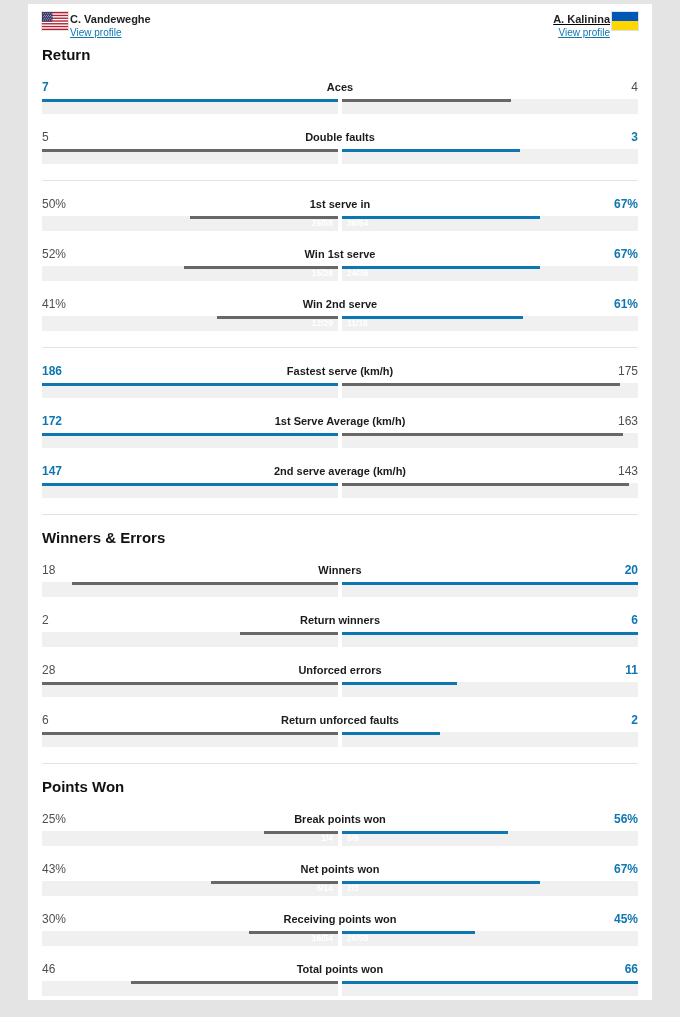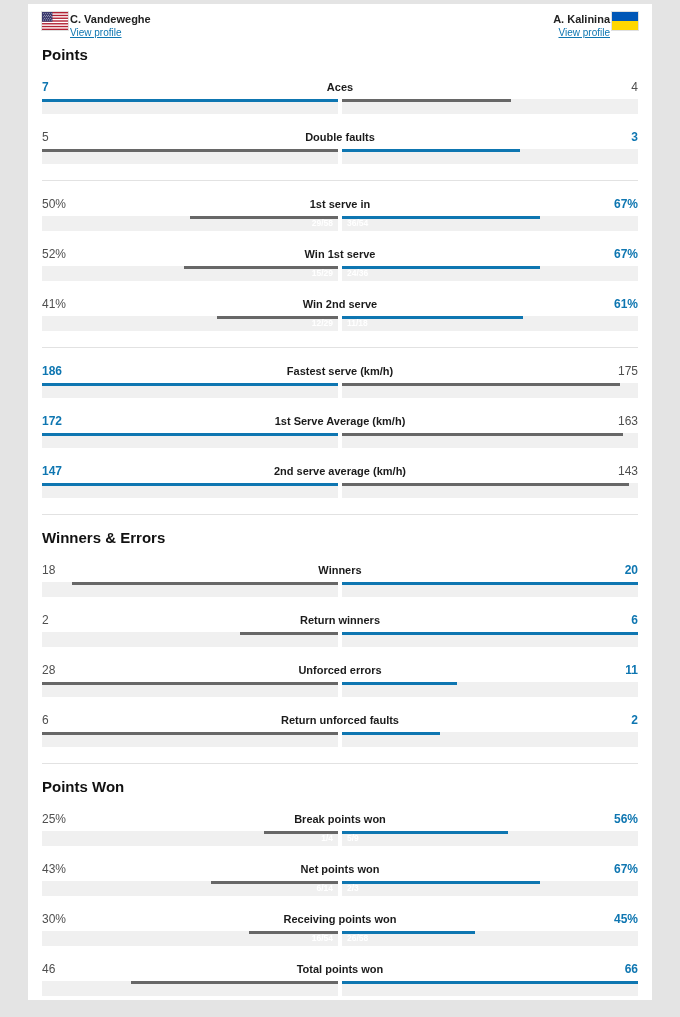--- a/index.html
+++ b/index.html
@@ -14,21 +14,21 @@
     margin: 4px 28px 0;
     background: #ffffff;
     height: 996px;
     padding: 8px 14px;
     overflow: hidden;
   }
   
   .header { display:flex; justify-content:space-between; align-items:flex-start; }
   .player { display:flex; gap:2px; align-items:flex-start; }
   .player-info { display:flex; flex-direction:column; gap:3px; padding-top:1px; }
-  .player-right .player-info { align-items:flex-end; }
+  .player-right .player-info { align-items:flex-end;text-decoration:underline; }
   .flag { width:26px; height:18px; display:block; box-shadow:0 0 0 1px rgba(0,0,0,0.12); }
   .player-name { font-size:11px; font-weight:bold; color:#222; line-height:12px; }
   .profile-link { font-size:10px; color:var(--accent); text-decoration:underline; cursor:pointer; line-height:10px; }
   
   .section-title { font-size:15px; font-weight:bold; color:#111; margin:14px 0 0; line-height:18px; }
   .stats-container > section:first-of-type .section-title { margin-top:8px; }
   .group-divider { border:none; border-top:1px solid #e2e2e2; margin:16px 0 0; height:0; }
   
   .stat-row { margin-top:16px; }
   .stat-head { display:grid; grid-template-columns:1fr auto 1fr; align-items:baseline; }
@@ -105,21 +105,21 @@
       </div>
       <svg class="flag" viewBox="0 0 26 18" xmlns="http://www.w3.org/2000/svg">
         <rect width="26" height="9" fill="#0057b7"></rect>
         <rect y="9" width="26" height="9" fill="#ffd700"></rect>
       </svg>
     </div>
   </div>
 
   <div class="stats-container">
   <section class="stat-section">
-    <h2 class="section-title">Points</h2>
+    <h2 class="section-title">Return</h2>
     <div class="groups">
           <div class="stat-group">
   <div class="stat-row">
     <div class="stat-head">
       <span class="val val-left leader">7</span>
       <span class="stat-label">Aces</span>
       <span class="val val-right">4</span>
     </div>
     <div class="stat-bar">
       <div class="half half-left">

